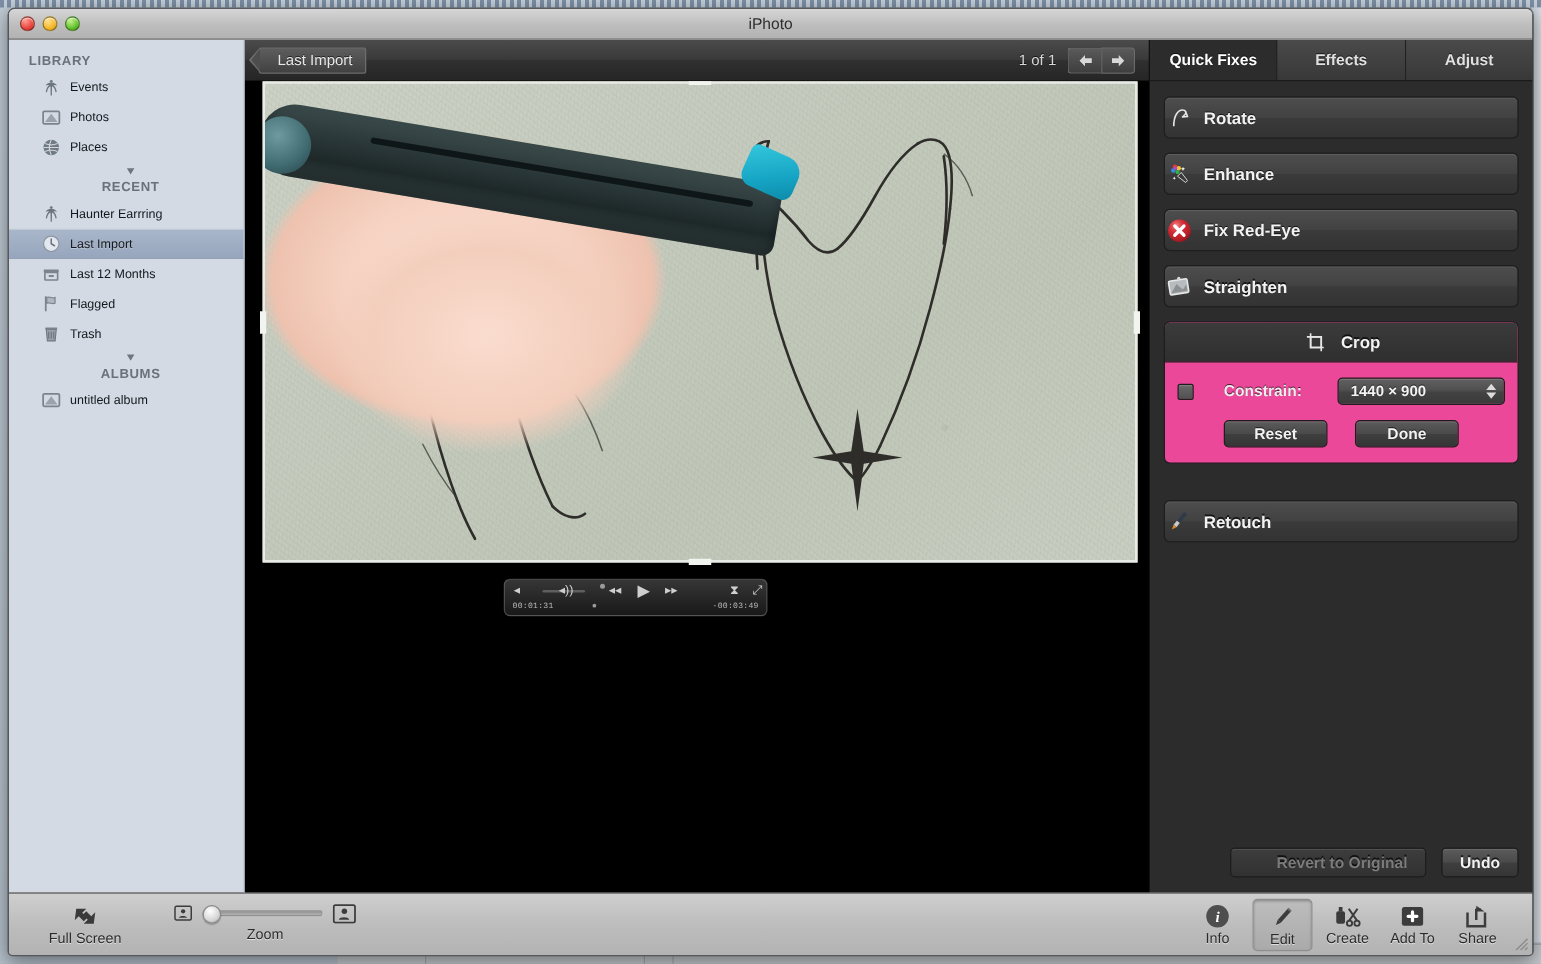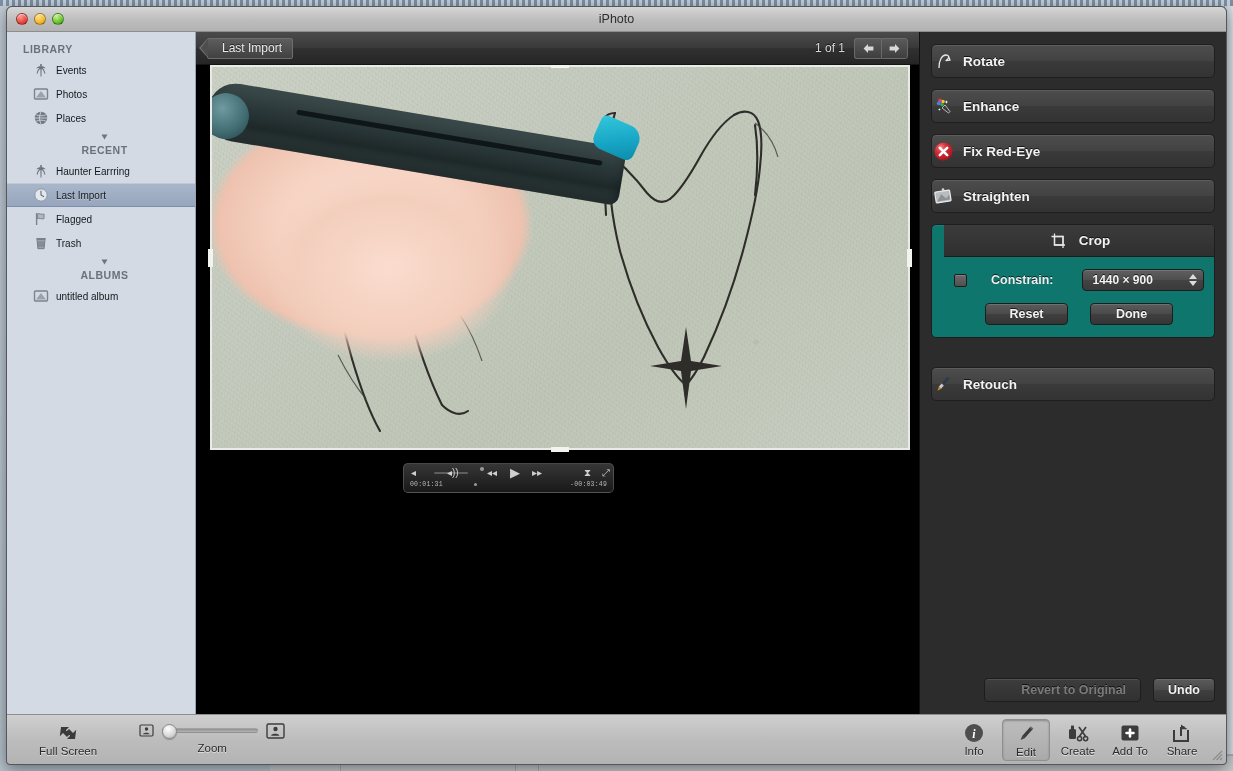--- a/index.html
+++ b/index.html
@@ -214,24 +214,23 @@
     background: linear-gradient(180deg,#4d4d4d 0%,#424242 50%,#3a3a3a 51%,#333 100%);
     border: 1px solid #1e1e1e;
     box-shadow: inset 0 1px 0 rgba(255,255,255,.09);
     display: flex; align-items: center; justify-content: flex-start; gap: 9px;
     color: #f2f2f2; font-size: 13.5px; font-weight: bold;
     text-shadow: 0 -1px 0 rgba(0,0,0,.7);
   }
   .qf-ico { width: 22px; height: 22px; flex: 0 0 22px; display:flex; align-items:center; justify-content:center; }
 
   .crop-group {
-    border-radius: 5px; border: 1px solid #1e1e1e; background: #0f766e;
+    border-radius: 5px; border: 1px solid #1e1e1e; background: #ec4899;
     margin-bottom: 11px; overflow: hidden;
     box-shadow: inset 0 1px 0 rgba(255,255,255,.06);
-    padding-left: 12px;
   }
   .crop-head {
     height: 32px; display:flex; align-items:center; justify-content:center; gap: 9px;
     background: linear-gradient(180deg,#3b3b3b,#2f2f2f);
     border-bottom: 1px solid #1b1b1b;
     color:#f2f2f2; font-size: 13.5px; font-weight: bold; text-shadow:0 -1px 0 rgba(0,0,0,.7);
   }
   .crop-body { padding: 12px 10px 12px 10px; }
   .crop-row { display:flex; align-items:center; gap:24px; }
   .chk { width: 13px; height: 13px; border-radius: 2px;
@@ -373,20 +372,30 @@
       <div class="sb-item selected">
         <span class="sb-ico">
           <svg viewBox="0 0 16 16">
               <circle cx="8" cy="8" r="6.2" fill="#e3e8ee" stroke="#8d96a2" stroke-width="1"></circle>
               <path d="M8 4.2V8l2.6 1.6" stroke="#6a737e" stroke-width="1.2" fill="none" stroke-linecap="round"></path>
             </svg>
         </span>
         <span>Last Import</span>
       </div>
 
+      <div class="sb-item">
+        <span class="sb-ico">
+          <svg viewBox="0 0 16 16">
+              <rect x="2" y="4.5" width="12" height="2.4" rx=".4" fill="#7b838c"></rect>
+              <rect x="2.9" y="7" width="10.2" height="6" rx=".5" fill="none" stroke="#7b838c" stroke-width="1.3"></rect>
+              <rect x="6" y="9" width="4" height="1.6" fill="#7b838c"></rect>
+            </svg>
+        </span>
+        <span>Last 12 Months</span>
+      </div>
 
       <div class="sb-item">
         <span class="sb-ico">
           <svg viewBox="0 0 16 16">
               <path d="M3.6 2v12" stroke="#7b838c" stroke-width="1.4"></path>
               <path d="M4.4 3c2.2-1.2 4.4 1.2 6.6 0v4.6c-2.2 1.2-4.4-1.2-6.6 0z" fill="#b0b7bf" stroke="#7b838c" stroke-width="1"></path>
             </svg>
         </span>
         <span>Flagged</span>
       </div>
@@ -509,20 +518,31 @@
             <span class="vb-time" style="left:6px">00:01:31</span>
             <span class="vb-dot" style="left:70px; top:2px; width:3px; height:3px;"></span>
             <span class="vb-time" style="right:6px">-00:03:49</span>
           </div>
         </div>
       </div>
     </div>
 
     <div id="panel">
 
+      <div id="tabs">
+        <div class="tab active">
+          <span>Quick Fixes</span>
+        </div>
+        <div class="tab">
+          <span>Effects</span>
+        </div>
+        <div class="tab">
+          <span>Adjust</span>
+        </div>
+      </div>
 
       <div id="panel-body">
 
         <div class="qf-btn">
           <span class="qf-ico">
             <svg width="20" height="20" viewBox="0 0 20 20">
                 <path d="M6 17 C6 9 9 4 13 4 C15.5 4 16.5 6 15 7.6 L13 9.6 L17 9.2 L15.6 5.6" fill="none" stroke="#e8e8e8" stroke-width="1.3" stroke-linejoin="round"></path>
               </svg>
           </span>
           <span>Rotate</span>

